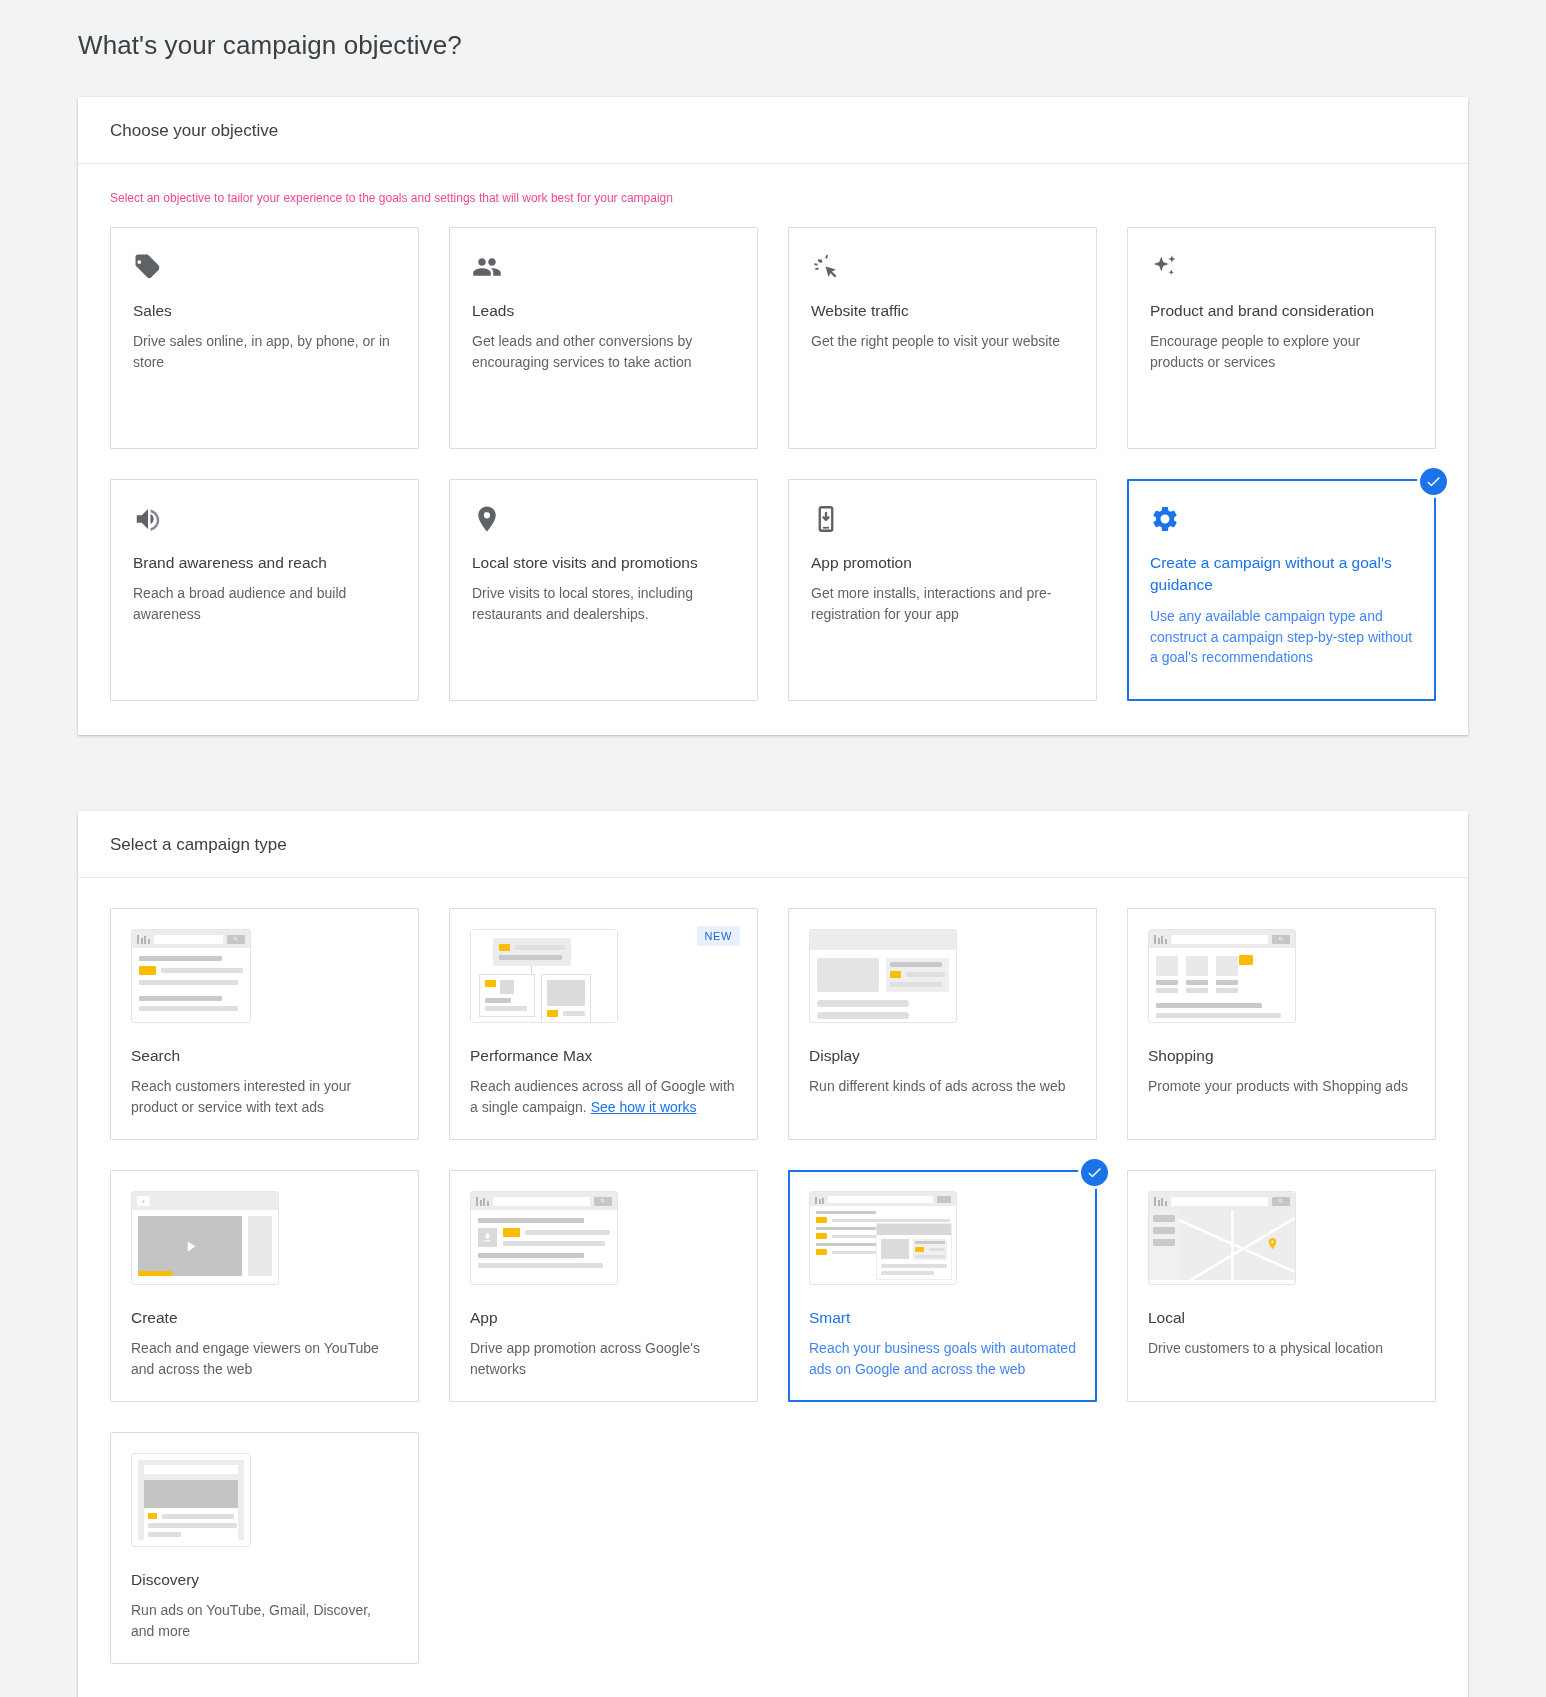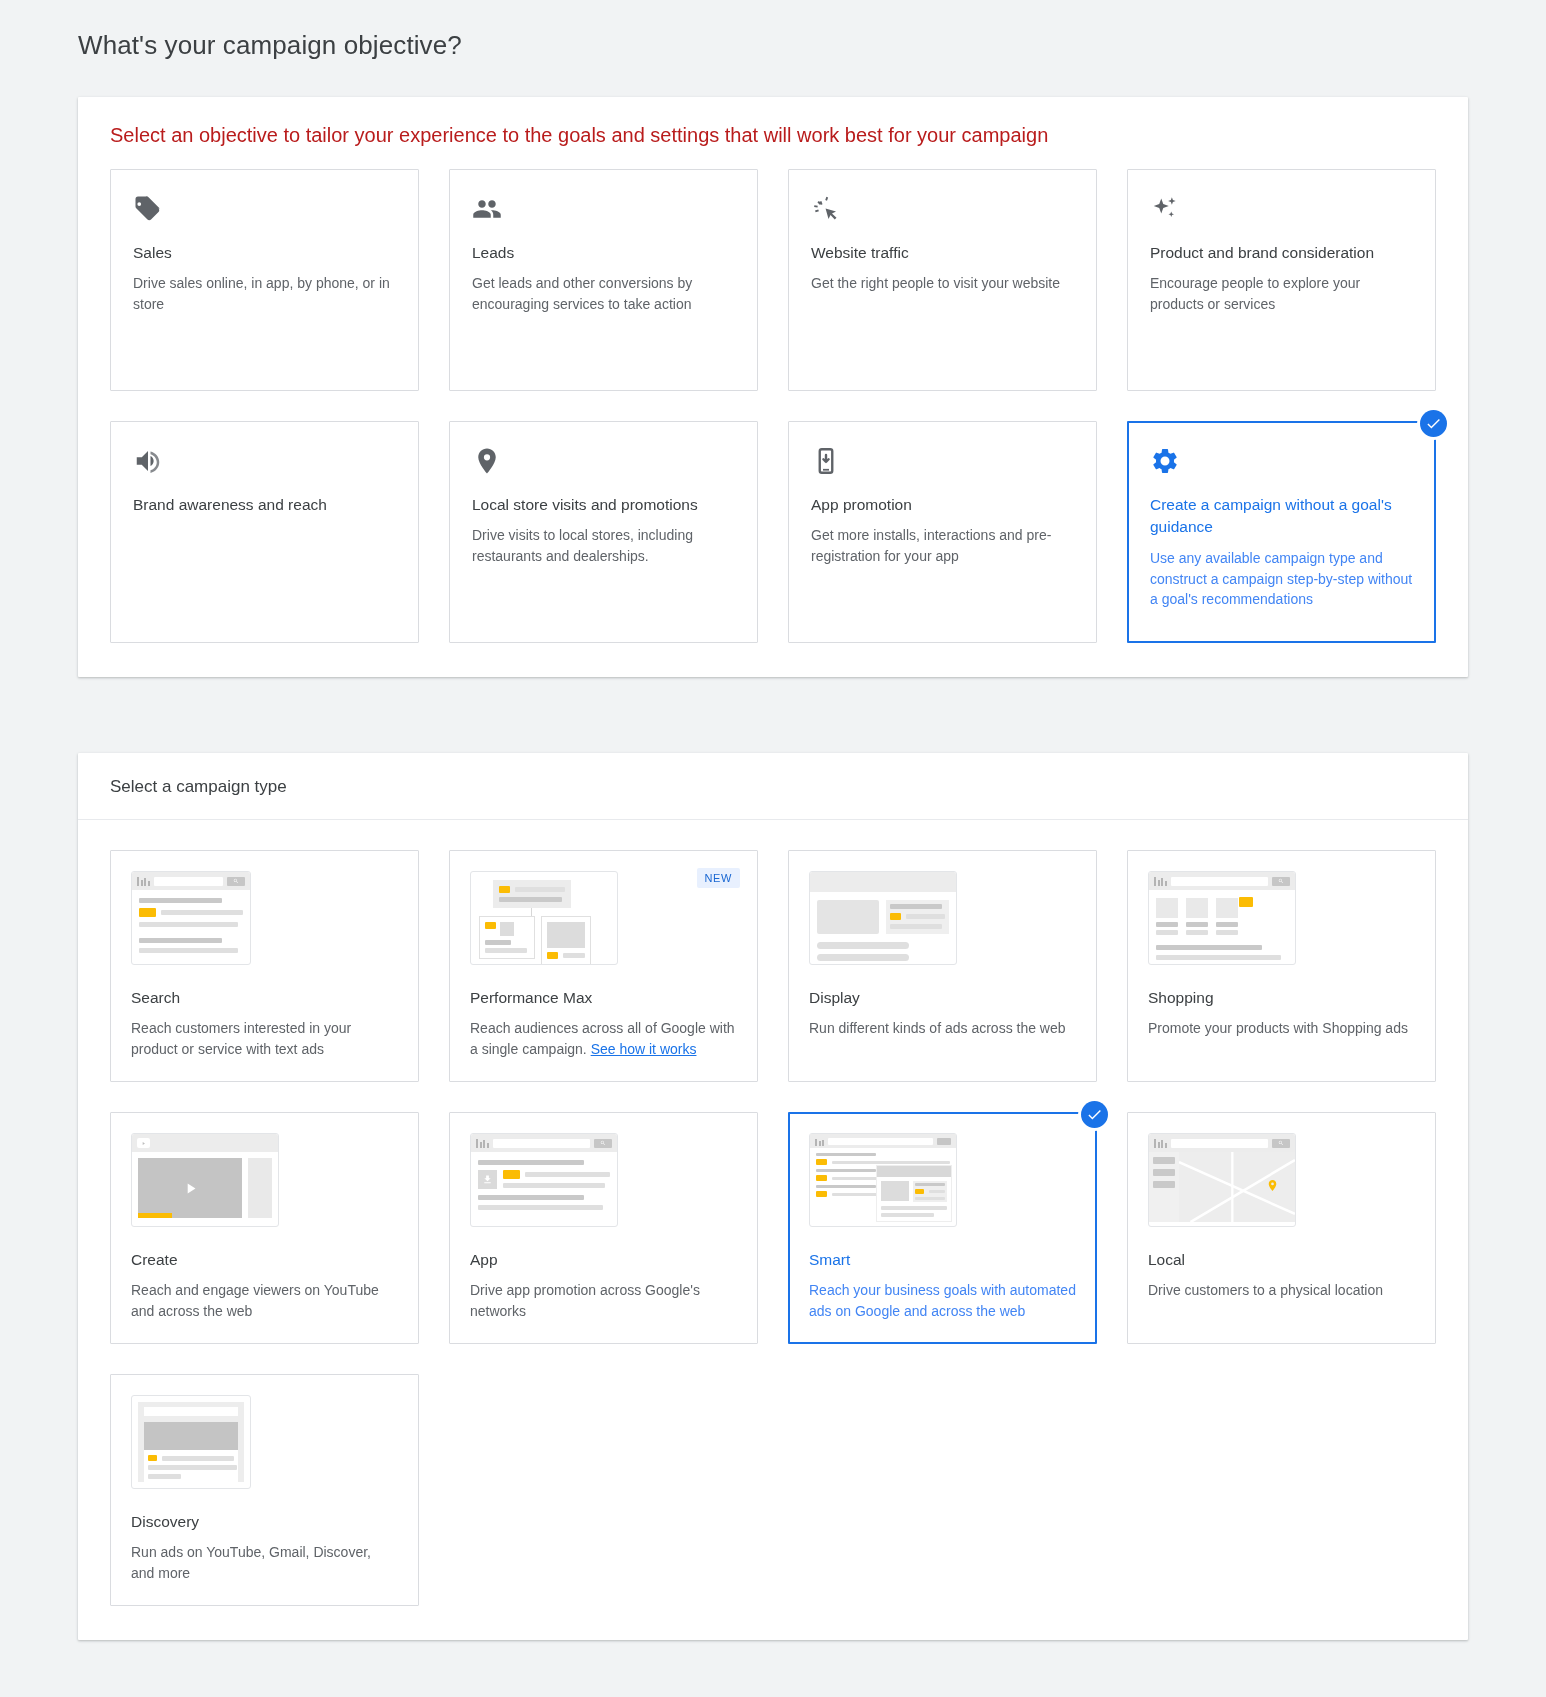--- a/index.html
+++ b/index.html
@@ -26,22 +26,22 @@
     border-radius: 1px;
   }
   .panel-header {
     font-size: 17px;
     color: #3c4043;
     font-weight: 500;
     padding: 24px 0 22px 32px;
     border-bottom: 1px solid #e8eaed;
   }
   .panel-sub {
-    font-size: 20px;
-    color: #b91c1c;
+    font-size: 12px;
+    color: #ec4899;
     padding: 27px 32px 0 32px;
   }
   .panel-body { padding: 22px 32px 34px 32px; }
 
   .grid {
     display: grid;
     grid-template-columns: repeat(4, 1fr);
     gap: 30px 30px;
   }
   .grid.types { gap: 30px 30px; }
@@ -134,20 +134,21 @@
   .spacer { height: 40px; }
 </style>
 </head>
 <body>
 
 <div class="page">
 
   <div class="page-title">What's your campaign objective?</div>
 
   <div class="card-panel">
+    <div class="panel-header">Choose your objective</div>
     <div class="panel-sub">Select an objective to tailor your experience to the goals and settings that will work best for your campaign</div>
     <div class="panel-body">
       <div class="grid" id="objective-grid">
           <div class="tile">
             <span class="icon-wrap"><svg width="30" height="30" viewBox="0 0 24 24" fill="currentColor">
                 <path d="M21.41 11.58l-9-9A2 2 0 0010 2H4a2 2 0 00-2 2v6c0 .55.22 1.05.59 1.42l9 9c.36.36.86.58 1.41.58s1.05-.22 1.41-.59l6-6c.37-.36.59-.86.59-1.41s-.23-1.06-.59-1.42zM6.5 8A1.5 1.5 0 115 6.5 1.5 1.5 0 016.5 8z"></path>
               </svg></span>
             <div class="tile-title">Sales</div>
             <div class="tile-desc">Drive sales online, in app, by phone, or in store</div>
           </div>
@@ -174,20 +175,21 @@
             <div class="tile-title">Product and brand consideration</div>
             <div class="tile-desc">Encourage people to explore your products or services</div>
           </div>
           <div class="tile">
             <span class="icon-wrap"><svg width="30" height="30" viewBox="0 0 24 24" fill="currentColor">
                 <path d="M3 9v6h4l5 5V4L7 9H3z"></path>
                 <path d="M16.5 12c0-1.77-1.02-3.29-2.5-4.03v8.05c1.48-.73 2.5-2.25 2.5-4.02z"></path>
                 <path d="M14 4.45v2.06c2.89.86 5 3.54 5 6.49s-2.11 5.63-5 6.49v2.06c4.01-.91 7-4.49 7-8.55s-2.99-7.64-7-8.55z" opacity="0.75"></path>
               </svg></span>
             <div class="tile-title">Brand awareness and reach</div>
+            <div class="tile-desc">Reach a broad audience and build awareness</div>
           </div>
           <div class="tile">
             <span class="icon-wrap"><svg width="30" height="30" viewBox="0 0 24 24" fill="currentColor">
                 <path d="M12 2C8.13 2 5 5.13 5 9c0 5.25 7 13 7 13s7-7.75 7-13c0-3.87-3.13-7-7-7zm0 9.5a2.5 2.5 0 110-5 2.5 2.5 0 010 5z"></path>
               </svg></span>
             <div class="tile-title">Local store visits and promotions</div>
             <div class="tile-desc">Drive visits to local stores, including restaurants and dealerships.</div>
           </div>
           <div class="tile">
             <span class="icon-wrap"><svg width="30" height="30" viewBox="0 0 24 24" fill="none" stroke="currentColor" stroke-width="1.9">

